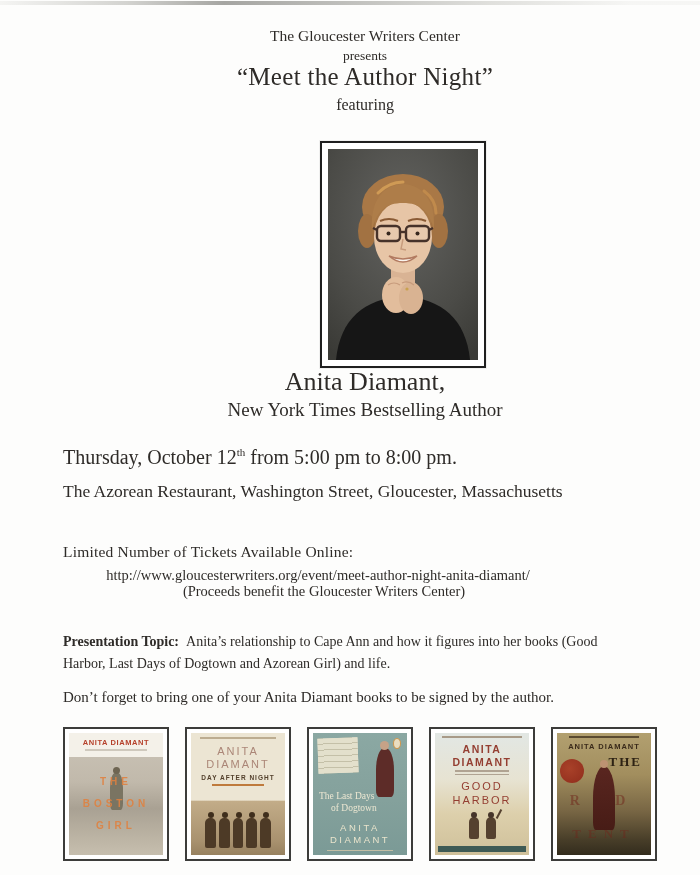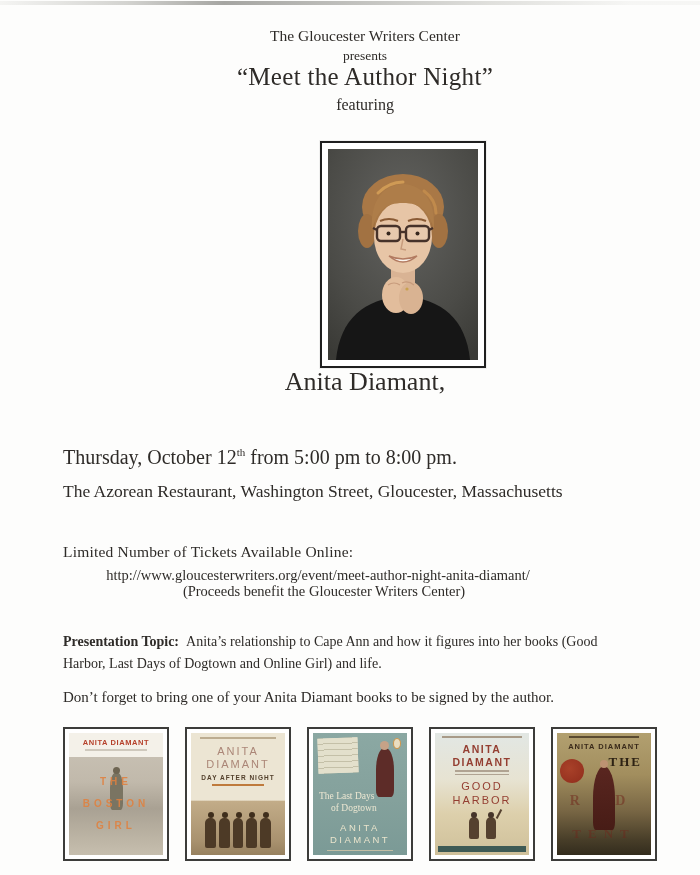--- a/index.html
+++ b/index.html
@@ -195,29 +195,30 @@
       <path d="M61,107 Q75,119 89,107 Q75,113 61,107 Z" fill="#fbf5ee" stroke="#b27a60" stroke-width="1.4"></path>
       <path d="M8,211 C12,170 36,150 75,147 C114,150 138,170 142,211 Z" fill="#161616"></path>
       <ellipse cx="68" cy="146" rx="14" ry="18" fill="#e2bd9c"></ellipse>
       <ellipse cx="83" cy="149" rx="12" ry="16" fill="#d9b392"></ellipse>
       <path d="M60,136 Q66,132 72,136 M74,134 Q80,131 86,136" stroke="#c79b7c" stroke-width="1.2" fill="none"></path>
       <circle cx="79" cy="140" r="1.6" fill="#caa24e"></circle>
     </svg>
   </figure>
 
   <p class="abs ctr author-name">Anita Diamant,</p>
+  <p class="abs ctr author-sub">New York Times Bestselling Author</p>
 
   <p class="abs lft date-line"><span>Thursday, October 12</span><sup>th</sup><span> from 5:00 pm to 8:00 pm.</span></p>
   <p class="abs lft venue-line">The Azorean Restaurant, Washington Street, Gloucester, Massachusetts</p>
   <p class="abs lft tickets-line">Limited Number of Tickets Available Online:</p>
   <p class="abs ctr2 url-line">http://www.gloucesterwriters.org/event/meet-author-night-anita-diamant/</p>
   <p class="abs ctr2 proceeds-line">(Proceeds benefit the Gloucester Writers Center)</p>
 
   <p class="topic-para">
-    <span class="b">Presentation Topic:</span><span class="t1">Anita’s relationship to Cape Ann and how it figures into her books (Good</span><span class="t2">Harbor, Last Days of Dogtown and Online Girl) and life.</span>
+    <span class="b">Presentation Topic:</span><span class="t1">Anita’s relationship to Cape Ann and how it figures into her books (Good</span><span class="t2">Harbor, Last Days of Dogtown and Azorean Girl) and life.</span>
   </p>
   <p class="abs lft sign-note">Don’t forget to bring one of your Anita Diamant books to be signed by the author.</p>
 
   <div class="books">
 
     <article class="book">
       <div class="cover c1">
         <div class="c1-girl"></div>
         <div class="c1-title">
           <div>THE</div>

